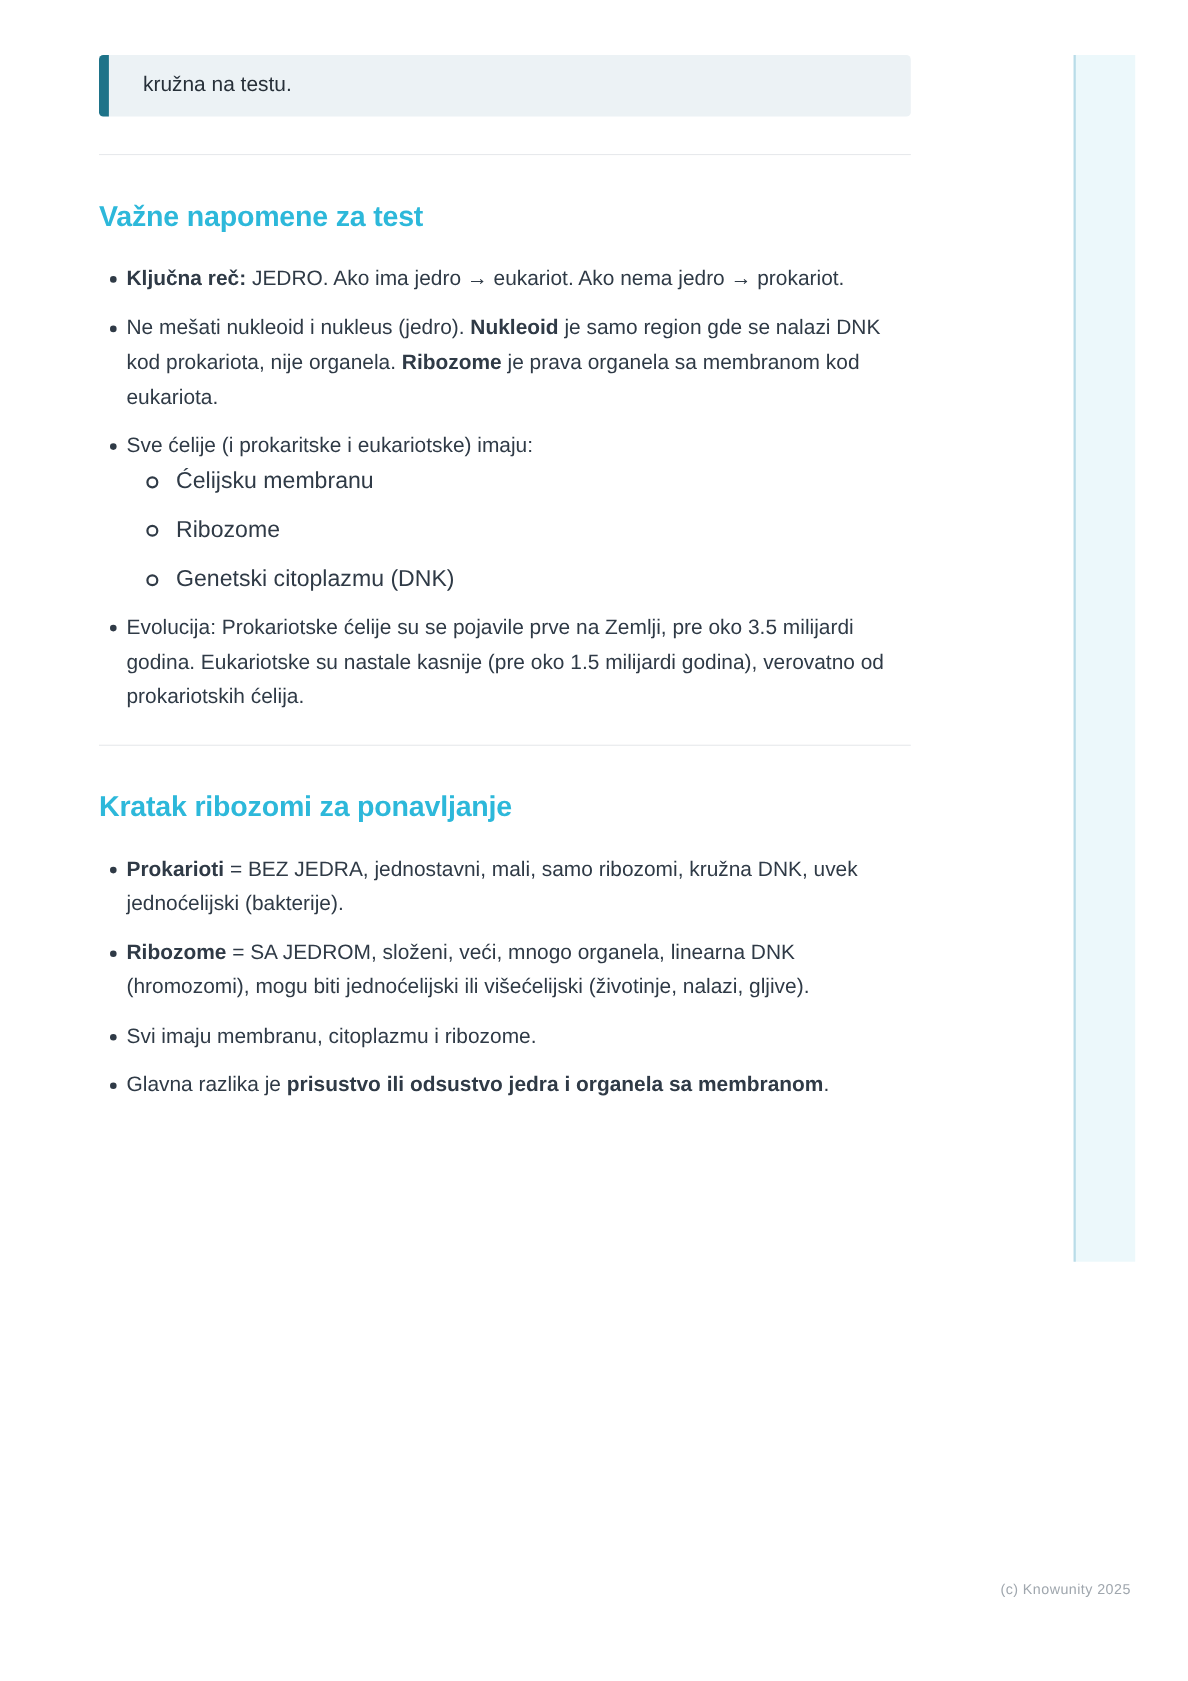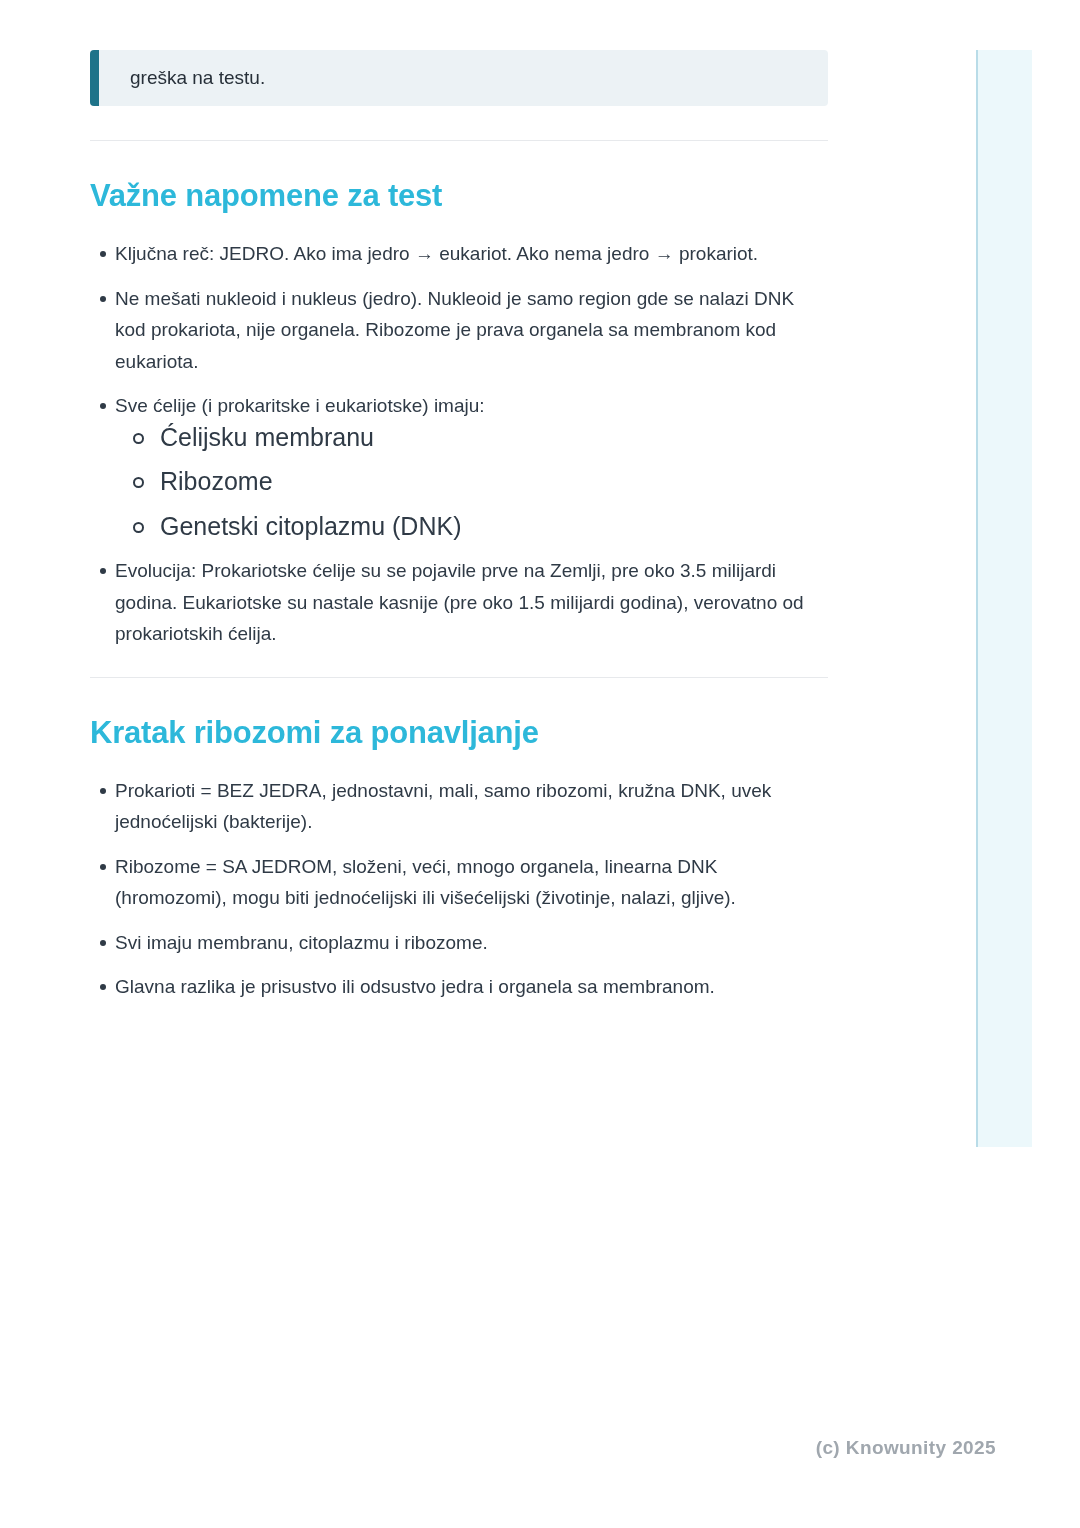--- a/index.html
+++ b/index.html
@@ -36,65 +36,64 @@
   }
   .callout-text {
     font-size:19px; line-height:24px; color:#273039;
   }
   hr.divider {
     border:none; border-top:1px solid var(--divider);
     margin:27px 0 0 0;
   }
   h2.section-heading {
     margin:37px 0 0 0;
-    font-size:31px; line-height:36px; font-weight:700;
+    font-size:26px; line-height:36px; font-weight:700;
     letter-spacing:-0.2px;
     color:var(--heading);
   }
   ul.main-list {
     list-style:none; margin:24px 0 0 0; padding:0;
   }
   ul.main-list > li {
     position:relative; padding-left:25px; margin-bottom:13px;
     font-size:19px; line-height:31.5px; color:var(--body-text);
   }
   ul.main-list > li::before {
     content:''; position:absolute; left:10px; top:13px;
     width:6px; height:6px; border-radius:50%; background:var(--body-text);
   }
-  ul.main-list strong { font-weight:400; }
+  ul.main-list strong { font-weight:700; }
   ul.sub-list {
     list-style:none; margin:0 0 0 18px; padding:0;
   }
   ul.sub-list > li {
     position:relative; padding-left:27px; margin:0 0 13px 0;
-    font-size:25px; line-height:31.5px; color:var(--body-text);
+    font-size:21px; line-height:31.5px; color:var(--body-text);
   }
   ul.sub-list > li::before {
     content:''; position:absolute; left:0; top:11px;
     width:7px; height:7px; border:2px solid var(--body-text);
     border-radius:50%; background:transparent;
   }
   .footer-credit {
-    position:absolute; top:1437px; right:84px;
-    font-size:19px; letter-spacing:0.4px;
+    position:absolute; top:1437px; right:52px;
+    font-size:13px; letter-spacing:0.4px;
     color:var(--footer-text);
-    font-weight:bold;
   }
 </style>
 </head>
 <body>
 
 <div class="edge-strip"></div>
 
 <div class="content">
 
   <div class="callout">
     <div class="callout-bar"></div>
-    <div class="callout-text">greška na testu.</div>
+    <div class="callout-text">kružna na testu.</div>
   </div>
 
   <hr class="divider">
 
   <h2 class="section-heading">Važne napomene za test</h2>
 
   <ul class="main-list">
       <li><strong>Ključna reč:</strong><span> JEDRO. Ako ima jedro → eukariot. Ako nema jedro → prokariot.</span></li>
       <li><span>Ne mešati nukleoid i nukleus (jedro). </span><strong>Nukleoid</strong><span> je samo region gde se nalazi DNK kod prokariota, nije organela. </span><strong>Ribozome</strong><span> je prava organela sa membranom kod eukariota.</span></li>
       <li><span>Sve ćelije (i prokaritske i eukariotske) imaju:</span><ul class="sub-list">

